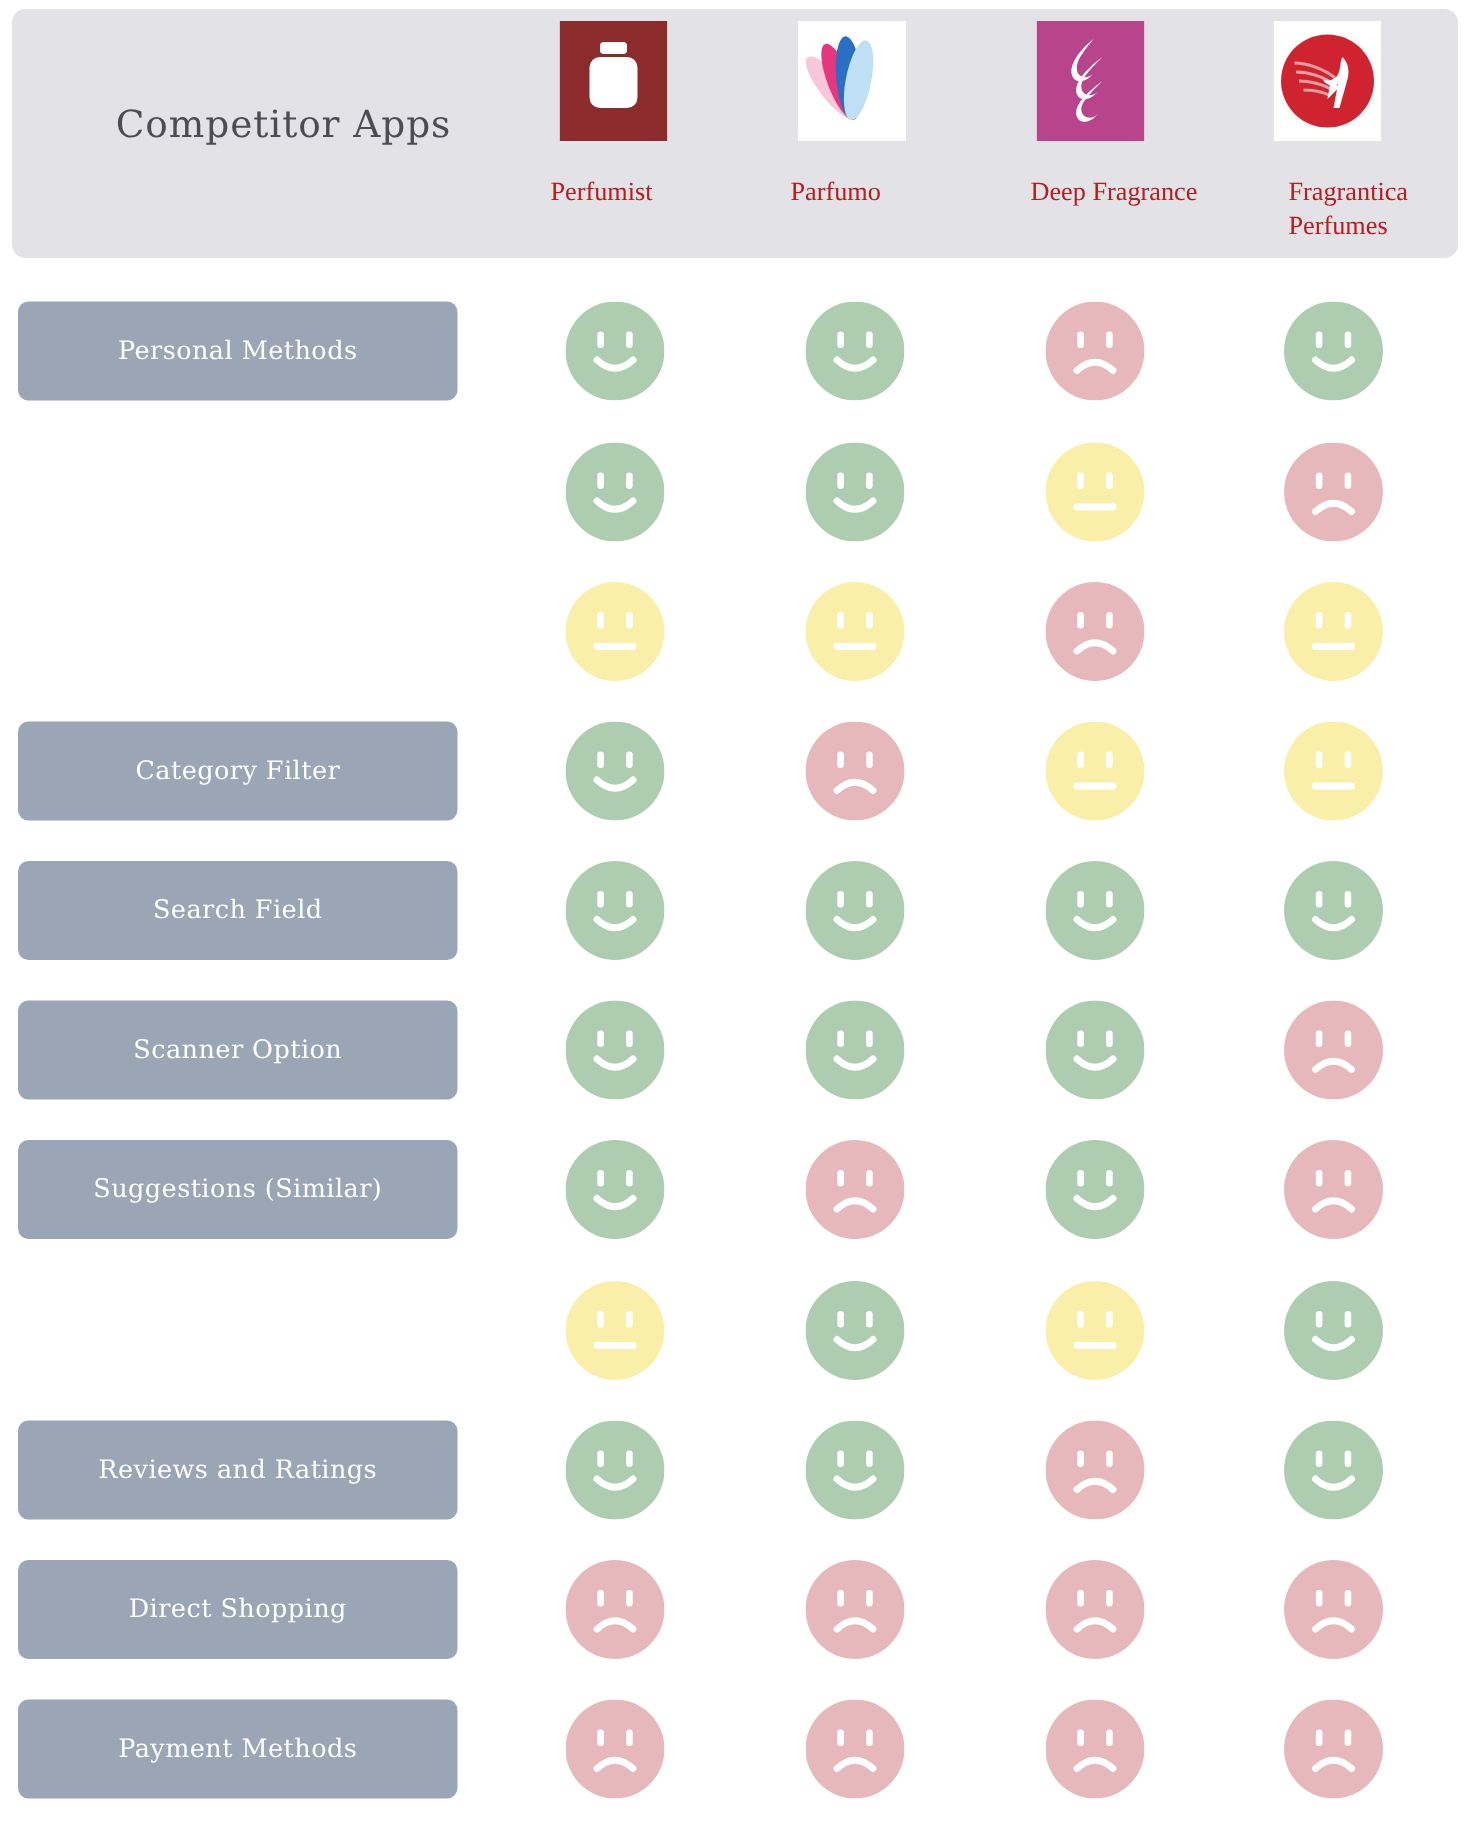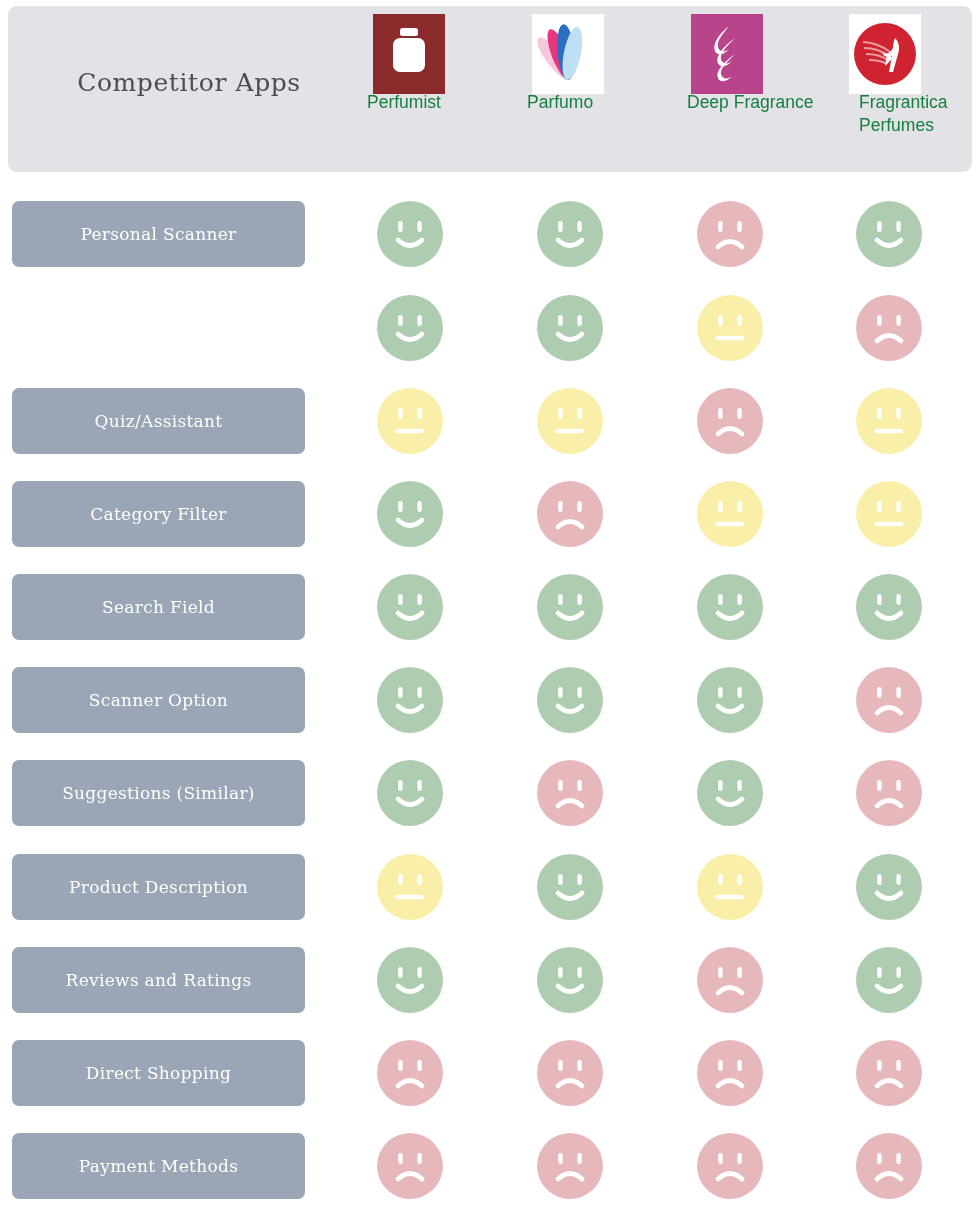--- a/index.html
+++ b/index.html
@@ -50,27 +50,27 @@
     position: absolute;
     top: 8px;
     left: 9px;
     width: 72px;
     height: 80px;
     overflow: hidden;
   }
 
   .app-name {
     position: absolute;
-    top: 85px;
+    top: 110px;
     left: 9px;
     width: 150px;
     font-size: 17.5px;
     line-height: 23px;
-    color: #15803d;
-    font-family: Liberation Sans, sans-serif;
+    color: #b91c1c;
+    font-family: Liberation Serif, serif;
   }
 
   
   .logo-svg { display: block; width: 100%; height: 100%; }
 
   
   .row { position: absolute; left: 0; width: 980px; height: 94px; }
 
   .row-pill {
     position: absolute;
@@ -170,21 +170,21 @@
           </div>
           <div class="app-name">Fragrantica
 Perfumes</div>
         </div>
       </div>
   </div>
 
   <div id="rows-container">
       <div class="row" style="top: 187px;">
         <div class="row-pill">
-          <span class="row-label">Personal Scanner</span>
+          <span class="row-label">Personal Methods</span>
         </div>
         <div class="cell" style="left: 377px;">
           <svg class="face" viewBox="0 0 66 66">
     <circle cx="33" cy="33" r="33" fill="#AECDB0"></circle>
     <rect x="21.2" y="20" width="4.4" height="11" rx="2.2" fill="#ffffff"></rect>
     <rect x="40.4" y="20" width="4.4" height="11" rx="2.2" fill="#ffffff"></rect>
     <path d="M21 39 Q33 50 45 39" stroke="#ffffff" stroke-width="4.6" fill="none" stroke-linecap="round"></path>
   </svg>
         </div>
         <div class="cell" style="left: 537px;">
@@ -240,23 +240,20 @@
         <div class="cell" style="left: 856px;">
           <svg class="face" viewBox="0 0 66 66">
     <circle cx="33" cy="33" r="33" fill="#E6B8BC"></circle>
     <rect x="21.2" y="20" width="4.4" height="11" rx="2.2" fill="#ffffff"></rect>
     <rect x="40.4" y="20" width="4.4" height="11" rx="2.2" fill="#ffffff"></rect>
     <path d="M21 46 Q33 35 45 46" stroke="#ffffff" stroke-width="4.6" fill="none" stroke-linecap="round"></path>
   </svg>
         </div>
       </div>
       <div class="row" style="top: 374px;">
-        <div class="row-pill">
-          <span class="row-label">Quiz/Assistant</span>
-        </div>
         <div class="cell" style="left: 377px;">
           <svg class="face" viewBox="0 0 66 66">
     <circle cx="33" cy="33" r="33" fill="#F9EFA8"></circle>
     <rect x="21.2" y="20" width="4.4" height="11" rx="2.2" fill="#ffffff"></rect>
     <rect x="40.4" y="20" width="4.4" height="11" rx="2.2" fill="#ffffff"></rect>
     <line x1="21" y1="43" x2="45" y2="43" stroke="#ffffff" stroke-width="4.6" stroke-linecap="round"></line>
   </svg>
         </div>
         <div class="cell" style="left: 537px;">
           <svg class="face" viewBox="0 0 66 66">
@@ -425,23 +422,20 @@
         <div class="cell" style="left: 856px;">
           <svg class="face" viewBox="0 0 66 66">
     <circle cx="33" cy="33" r="33" fill="#E6B8BC"></circle>
     <rect x="21.2" y="20" width="4.4" height="11" rx="2.2" fill="#ffffff"></rect>
     <rect x="40.4" y="20" width="4.4" height="11" rx="2.2" fill="#ffffff"></rect>
     <path d="M21 46 Q33 35 45 46" stroke="#ffffff" stroke-width="4.6" fill="none" stroke-linecap="round"></path>
   </svg>
         </div>
       </div>
       <div class="row" style="top: 840px;">
-        <div class="row-pill">
-          <span class="row-label">Product Description</span>
-        </div>
         <div class="cell" style="left: 377px;">
           <svg class="face" viewBox="0 0 66 66">
     <circle cx="33" cy="33" r="33" fill="#F9EFA8"></circle>
     <rect x="21.2" y="20" width="4.4" height="11" rx="2.2" fill="#ffffff"></rect>
     <rect x="40.4" y="20" width="4.4" height="11" rx="2.2" fill="#ffffff"></rect>
     <line x1="21" y1="43" x2="45" y2="43" stroke="#ffffff" stroke-width="4.6" stroke-linecap="round"></line>
   </svg>
         </div>
         <div class="cell" style="left: 537px;">
           <svg class="face" viewBox="0 0 66 66">

